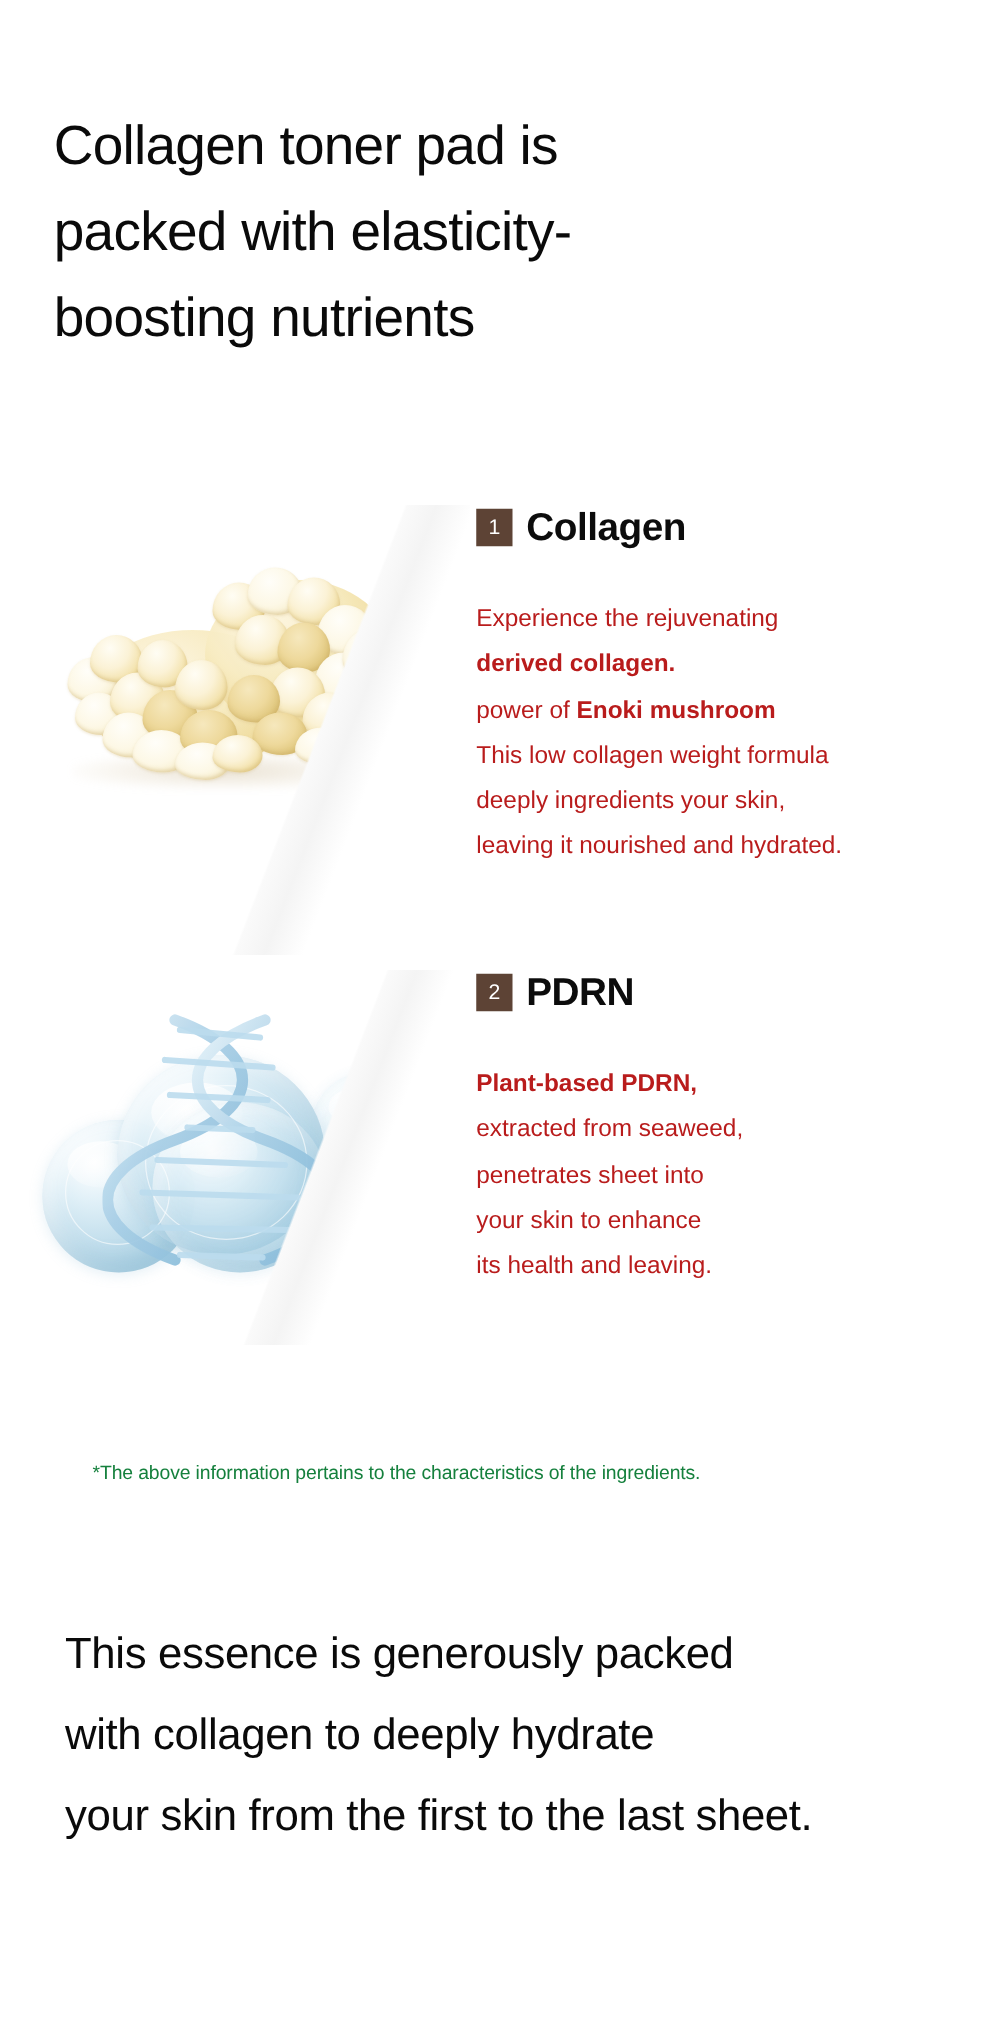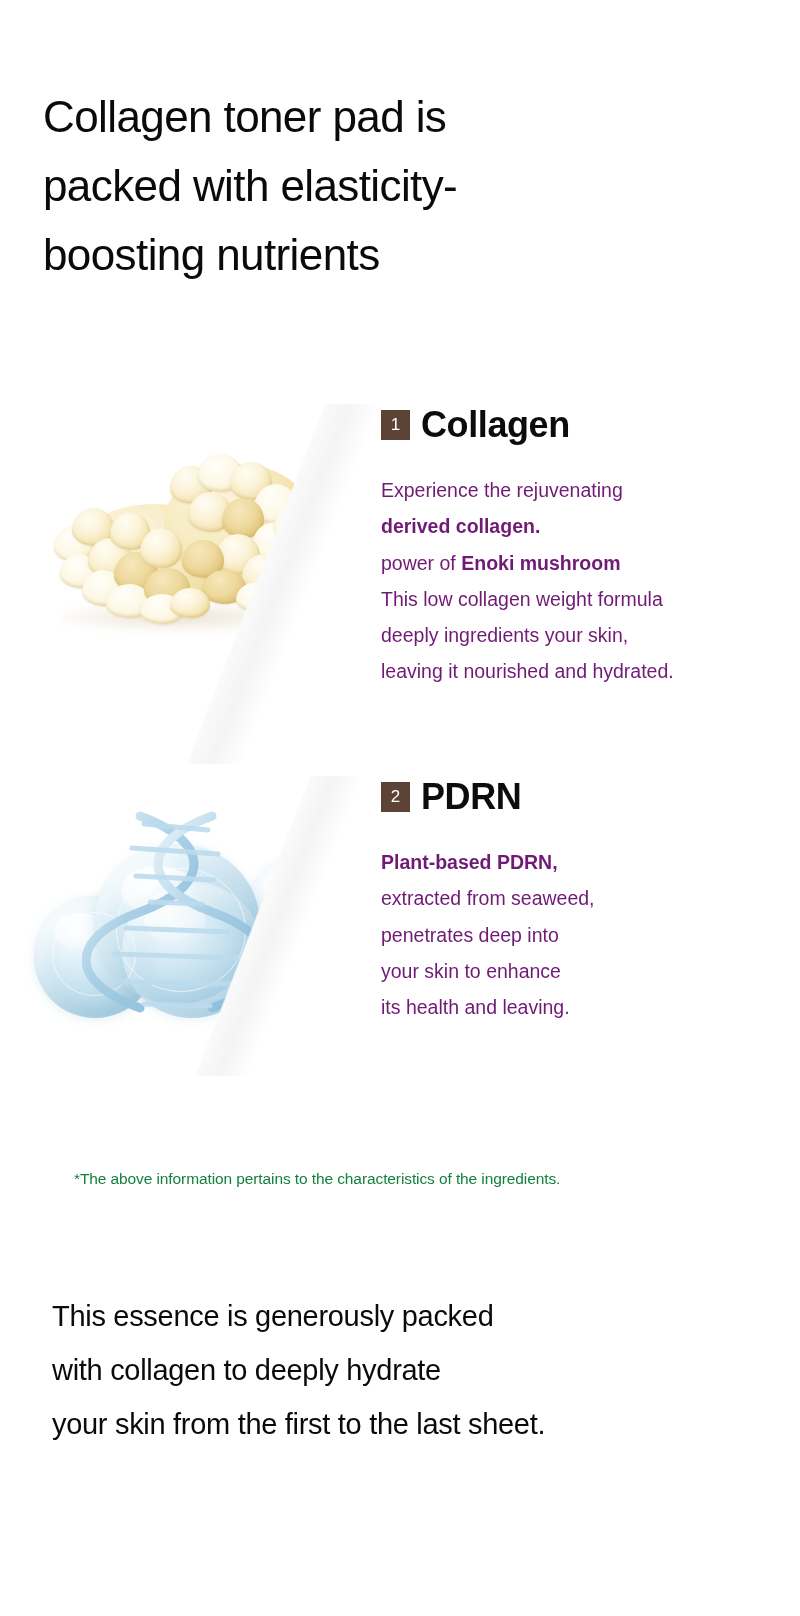--- a/index.html
+++ b/index.html
@@ -98,49 +98,49 @@
     width:29px; height:30px;
     background:#5d4335;
     color:#ffffff;
     font-size:17px;
     line-height:30px;
     text-align:center;
     font-weight:400;
     flex:0 0 auto;
   }
   .ing-title {
-    font-size:36px;
+    font-size:31px;
     font-weight:700;
     color:#0c0c0c;
     letter-spacing:-0.4px;
   }
   .ing-body {
-    margin-top:26px;
+    margin-top:37px;
     font-size:19.5px;
     line-height:1.86;
-    color:#701a75;
+    color:#b91c1c;
     font-weight:400;
   }
   .ing-body .ln { display:block; white-space:pre; }
   .ing-body .ln.b { font-weight:700; }
 
   
   .footnote {
     position:absolute; left:74px; top:1170px;
     font-size:15.5px;
     color:#15803d;
     letter-spacing:-0.1px;
     white-space:pre;
   }
 
   
   .closing {
     position:absolute; left:52px; top:1290px;
     width:700px;
-    font-size:29px;
+    font-size:35px;
     line-height:1.86;
     color:#0a0a0a;
     letter-spacing:-0.3px;
   }
   .closing .cl-line { display:block; white-space:pre; }
 </style>
 </head>
 <body>
 
 <div class="page">
@@ -248,21 +248,21 @@
     </div>
 
     <div class="content">
       <div class="ing-head">
         <span class="badge">2</span>
         <span class="ing-title">PDRN</span>
       </div>
       <div class="ing-body">
         <span class="ln b">Plant-based PDRN,</span>
         <span class="ln">extracted from seaweed,</span>
-        <span class="ln">penetrates deep into</span>
+        <span class="ln">penetrates sheet into</span>
         <span class="ln">your skin to enhance</span>
         <span class="ln">its health and leaving.</span>
       </div>
     </div>
   </section>
 
   <p class="footnote">*The above information pertains to the characteristics of the ingredients.</p>
 
   <p class="closing">
     <span class="cl-line">This essence is generously packed</span>

